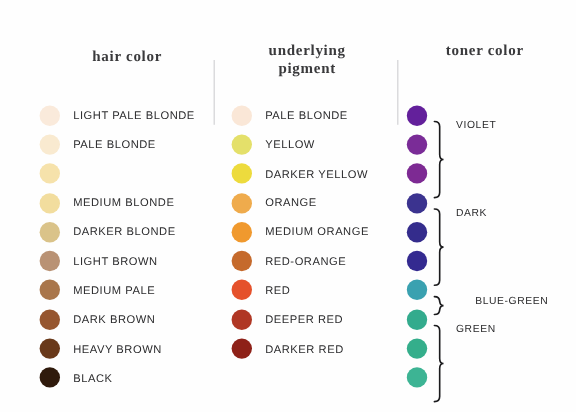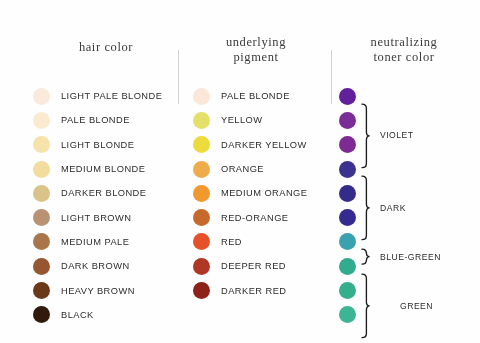--- a/index.html
+++ b/index.html
@@ -22,20 +22,21 @@
     background: #fefefe;
   }
 
   
   .header-row {
     position: absolute;
     top: 26px;
     left: 0;
     width: 452px;
     height: 58px;
+    font-weight: bold;
   }
   .col-header {
     position: absolute;
     text-align: center;
     font-family: "Liberation Serif", serif;
     font-size: 12.5px;
     line-height: 15px;
     letter-spacing: 0.6px;
     color: #3a3a3c;
     top: 14px;
@@ -85,21 +86,21 @@
   
   .braces {
     position: absolute;
     top: 99px;
     left: 360px;
     width: 120px;
   }
   .brace-group {
     position: absolute;
     display: flex;
-    align-items: center;
+    align-items: flex-start;
     left: 0;
   }
   .brace {
     flex: 0 0 auto;
     display: block;
   }
   .brace-label {
     margin-left: 9px;
     font-size: 8.6px;
     letter-spacing: 0.5px;
@@ -114,39 +115,37 @@
 
   <div class="header-row">
     <div class="col-header c1">
       <span>hair color</span>
     </div>
     <div class="col-header c2">
       <div>underlying</div>
       <div>pigment</div>
     </div>
     <div class="col-header c3">
-      <div>neutralizing</div>
       <div>toner color</div>
     </div>
     <div class="divider d1"></div>
     <div class="divider d2"></div>
   </div>
 
   <div class="column c1" id="col-hair">
       <div class="row">
         <div class="swatch" style="background: rgb(250, 234, 219);"></div>
         <div class="row-label">LIGHT PALE BLONDE</div>
       </div>
       <div class="row">
         <div class="swatch" style="background: rgb(249, 234, 208);"></div>
         <div class="row-label">PALE BLONDE</div>
       </div>
       <div class="row">
         <div class="swatch" style="background: rgb(246, 226, 171);"></div>
-        <div class="row-label">LIGHT BLONDE</div>
       </div>
       <div class="row">
         <div class="swatch" style="background: rgb(242, 221, 158);"></div>
         <div class="row-label">MEDIUM BLONDE</div>
       </div>
       <div class="row">
         <div class="swatch" style="background: rgb(218, 195, 137);"></div>
         <div class="row-label">DARKER BLONDE</div>
       </div>
       <div class="row">
@@ -247,27 +246,27 @@
           <path d="M2,2.2 q4.4,0 4.4,4.2 L6.4,29.750000000000004 q0,4.2 3.2,4.2 q-3.2,0 -3.2,4.2 L6.4,61.5 q0,4.2 -4.4,4.2" fill="none" stroke="#1b1b1d" stroke-width="1.35" stroke-linecap="round"></path>
         </svg>
         <div class="brace-label">VIOLET</div>
       </div>
       <div class="brace-group" style="top: 72.9px; height: 72.9px;">
         <svg width="11" height="67.9" viewBox="0 0 11 67.9" class="brace">
           <path d="M2,2.2 q4.4,0 4.4,4.2 L6.4,29.750000000000004 q0,4.2 3.2,4.2 q-3.2,0 -3.2,4.2 L6.4,61.5 q0,4.2 -4.4,4.2" fill="none" stroke="#1b1b1d" stroke-width="1.35" stroke-linecap="round"></path>
         </svg>
         <div class="brace-label">DARK</div>
       </div>
-      <div class="brace-group" style="top: 145.8px; height: 24.3px;">
+      <div class="brace-group" style="top: 145.8px; height: 24.3px; gap: 16px;">
         <svg width="11" height="19.3" viewBox="0 0 11 19.3" class="brace">
           <path d="M2,2.2 q4.4,0 4.4,4.2 L6.4,5.45 q0,4.2 3.2,4.2 q-3.2,0 -3.2,4.2 L6.4,12.900000000000002 q0,4.2 -4.4,4.2" fill="none" stroke="#1b1b1d" stroke-width="1.35" stroke-linecap="round"></path>
         </svg>
         <div class="brace-label">BLUE-GREEN</div>
       </div>
-      <div class="brace-group" style="top: 170.1px; height: 72.9px; gap: 20px;">
+      <div class="brace-group" style="top: 170.1px; height: 72.9px;">
         <svg width="11" height="67.9" viewBox="0 0 11 67.9" class="brace">
           <path d="M2,2.2 q4.4,0 4.4,4.2 L6.4,29.750000000000004 q0,4.2 3.2,4.2 q-3.2,0 -3.2,4.2 L6.4,61.5 q0,4.2 -4.4,4.2" fill="none" stroke="#1b1b1d" stroke-width="1.35" stroke-linecap="round"></path>
         </svg>
         <div class="brace-label">GREEN</div>
       </div>
     </div>
 
 </div>
 
 </body></html>

